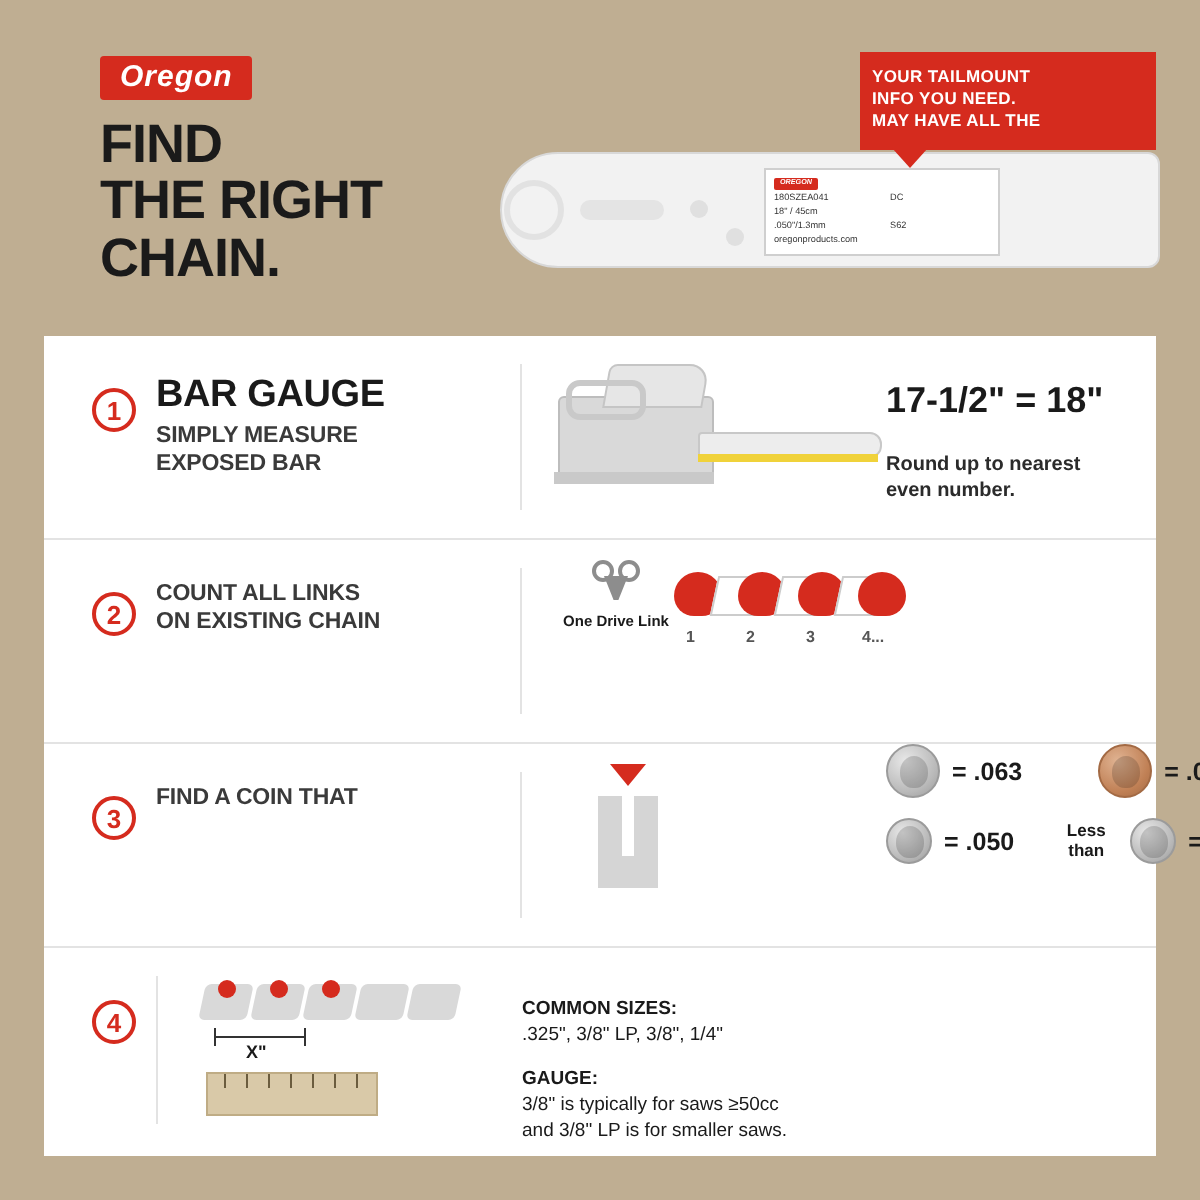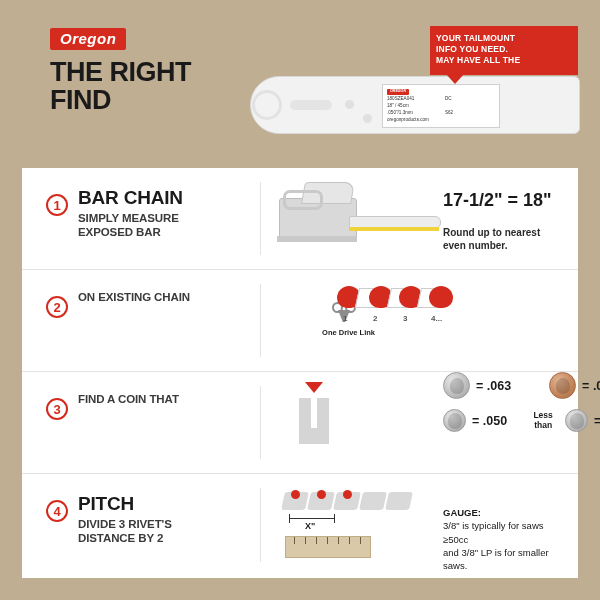--- a/index.html
+++ b/index.html
@@ -272,24 +272,23 @@
     font-size: 10px;
     font-weight: bold;
     color: #2b2b2b;
     margin-top: 16px;
     line-height: 1.25;
   }
 
   
   .onelink {
     position: absolute;
-    left: 2px; top: 32px;
-    text-align: right;
+    left: 2px; top: 10px;
+    text-align: center;
     width: 62px;
-    margin-left: 36px;
   }
   .onelink .lbl {
     font-size: 7.5px;
     font-weight: bold;
     color: #1a1a1a;
     margin-top: 4px;
   }
   .link-icon {
     width: 24px; height: 22px;
     margin: 0 auto;
@@ -493,22 +492,23 @@
   .pitch-note { margin-top: 8px; }
 </style>
 </head>
 <body>
 
 <div class="page">
 
   <div class="header">
     <div class="logo">Oregon</div>
     <div class="headline">
+      <div>FIND</div>
       <div>THE RIGHT</div>
-      <div>FIND</div>
+      <div>CHAIN.</div>
     </div>
 
     <div class="bar-art">
       <div class="bar-body"></div>
       <div class="bar-nose"></div>
       <div class="bar-slot"></div>
       <div class="bar-hole" style="left:95px; top:42px;"></div>
       <div class="bar-hole" style="left:113px; top:56px;"></div>
       <div class="label-plate">
         <div class="lp-logo">OREGON</div>
@@ -534,21 +534,21 @@
       <div>INFO YOU NEED.</div>
       <div>MAY HAVE ALL THE</div>
     </div>
   </div>
 
   <div class="card">
 
     <div class="step">
       <div class="num">1</div>
       <div class="titleblock">
-        <div class="step-title">BAR CHAIN</div>
+        <div class="step-title">BAR GAUGE</div>
         <div class="step-sub">SIMPLY MEASURE</div>
         <div class="step-sub">EXPOSED BAR</div>
       </div>
       <div class="divider"></div>
       <div class="art">
         <div class="saw-body"></div>
         <div class="saw-top"></div>
         <div class="saw-handle"></div>
         <div class="saw-bar"></div>
         <div class="saw-chain"></div>
@@ -559,20 +559,21 @@
         <div class="measure-note">
           <div>Round up to nearest</div>
           <div>even number.</div>
         </div>
       </div>
     </div>
 
     <div class="step">
       <div class="num">2</div>
       <div class="titleblock">
+        <div class="step-sub">COUNT ALL LINKS</div>
         <div class="step-sub">ON EXISTING CHAIN</div>
       </div>
       <div class="divider"></div>
       <div class="art">
         <div class="onelink">
           <div class="link-icon">
               <div class="link-stem"></div>
             </div>
           <div class="lbl">One Drive Link</div>
         </div>
@@ -637,25 +638,20 @@
                 <div class="face"></div>
               </div>
             <div class="coin-val">= .043</div>
           </div>
         </div>
       </div>
     </div>
 
     <div class="step last">
       <div class="num">4</div>
-      <div class="titleblock">
-        <div class="step-title">PITCH</div>
-        <div class="step-sub">DIVIDE 3 RIVET'S</div>
-        <div class="step-sub">DISTANCE BY 2</div>
-      </div>
       <div class="divider"></div>
       <div class="art">
         <div class="pitch-art">
           <div class="pchain">
             <div class="pseg" style="left:0"></div>
             <div class="pseg" style="left:26px"></div>
             <div class="pseg" style="left:52px"></div>
             <div class="pseg" style="left:78px"></div>
             <div class="pseg" style="left:104px"></div>
             <div class="rivet" style="left:8px"></div>
@@ -669,20 +665,24 @@
             <div class="tick" style="left:19px"></div>
             <div class="tick" style="left:30px"></div>
             <div class="tick" style="left:41px"></div>
             <div class="tick" style="left:52px"></div>
             <div class="tick" style="left:63px"></div>
             <div class="tick" style="left:74px"></div>
           </div>
         </div>
       </div>
       <div class="result" style="margin-top:24px">
+        <div class="pitch-text" style="margin-top:0">
+          <div class="bold">COMMON SIZES:</div>
+          <div>.325", 3/8" LP, 3/8", 1/4"</div>
+        </div>
         <div class="pitch-text pitch-note">
           <div class="bold">GAUGE:</div>
           <div>3/8" is typically for saws ≥50cc</div>
           <div>and 3/8" LP is for smaller saws.</div>
         </div>
       </div>
     </div>
 
   </div>
 </div>

